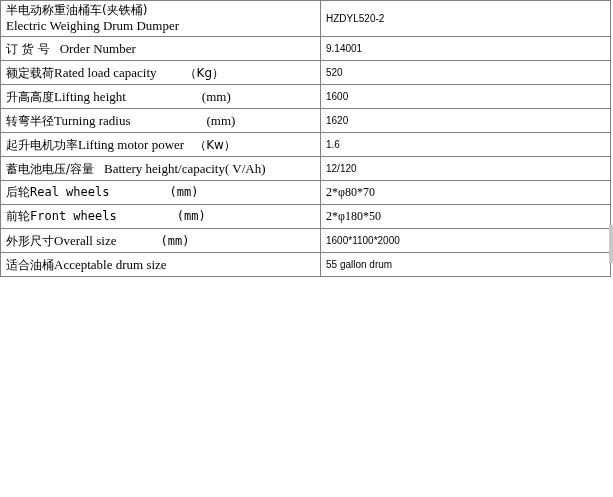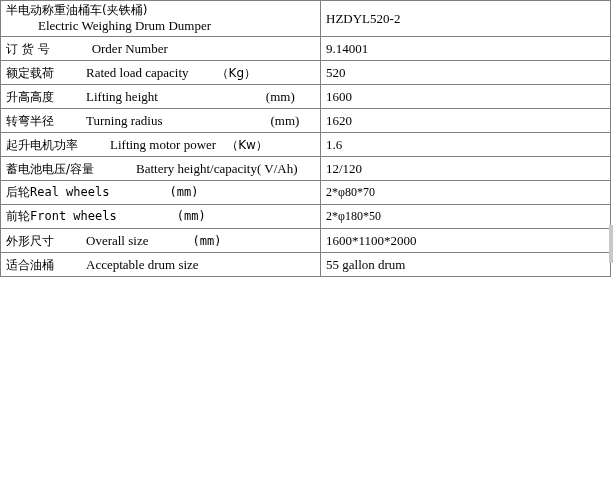--- a/index.html
+++ b/index.html
@@ -34,21 +34,20 @@
   .col-label { width: 320px; }
   .col-value { width: 290px; }
 
   .cn {
     font-family: "DejaVu Sans", sans-serif;
     font-size: 12px;
   }
   .en {
     font-family: "Liberation Serif", serif;
     font-size: 13px;
-    margin-left: 32px;
   }
   .en-mono {
     font-family: "DejaVu Sans Mono", monospace;
     font-size: 12px;
   }
   .unit {
     display: inline-block;
   }
   .label-cell {
     position: relative;
@@ -56,22 +55,22 @@
   .sp-1 { display: inline-block; width: 10px; }
   .sp-2 { display: inline-block; width: 28px; }
   .sp-3 { display: inline-block; width: 44px; }
   .sp-4 { display: inline-block; width: 60px; }
   .sp-5 { display: inline-block; width: 76px; }
   .two-line {
     white-space: normal;
     line-height: 1.3;
   }
   .val {
-    font-family: Liberation Serif, serif;
-    font-size: 13px;
+    font-family: Liberation Sans, sans-serif;
+    font-size: 10px;
   }
   .val-mono {
     font-family: Liberation Serif, serif;
     font-size: 12px;
   }
   .scrollbar {
     position: absolute;
     right: 0;
     top: 225px;
     width: 4px;

